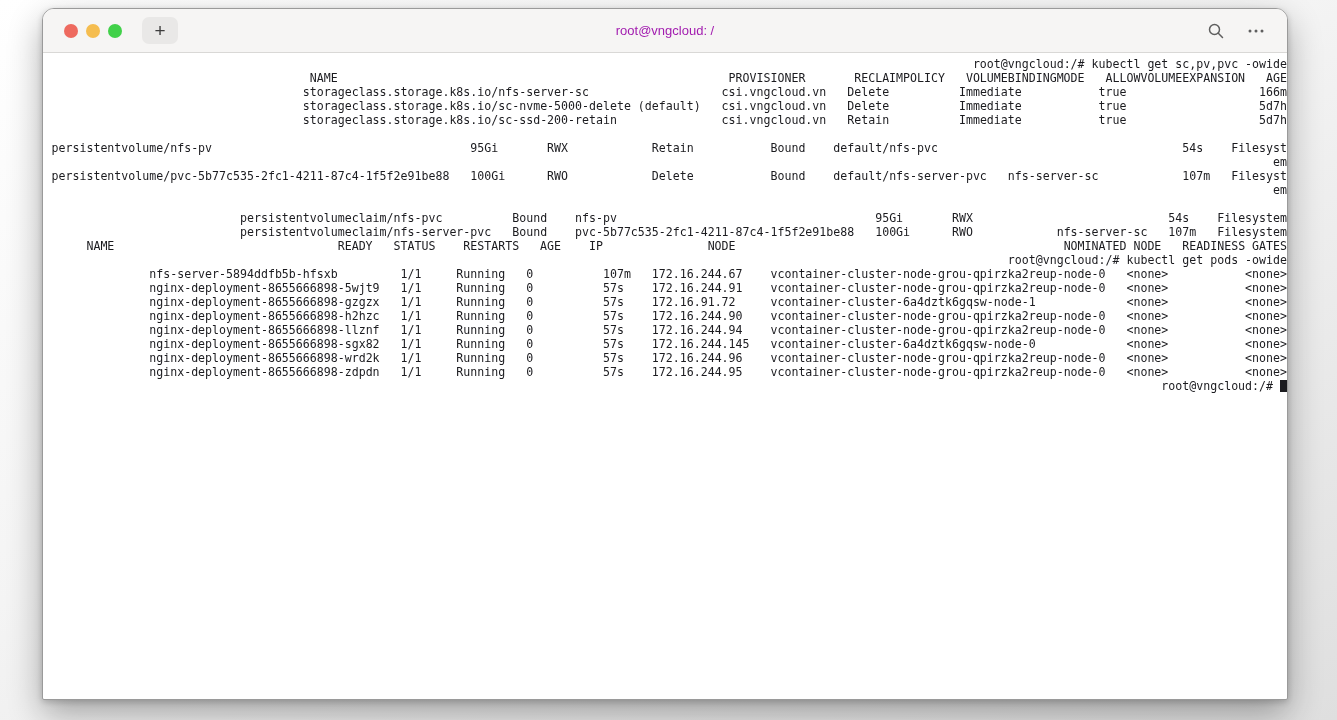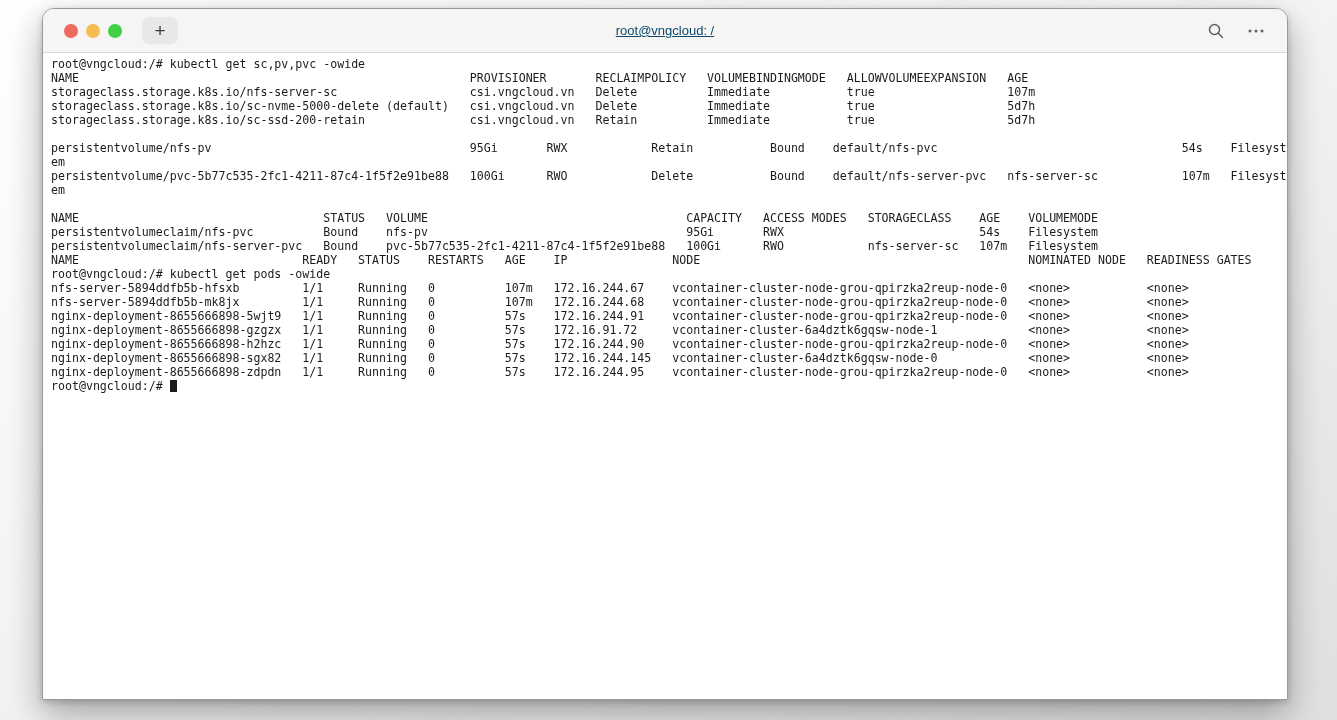--- a/index.html
+++ b/index.html
@@ -25,31 +25,31 @@
   .light.close{background:#ee6a5f;}
   .light.min{background:#f5bd4f;}
   .light.max{background:#41d149;}
   .new-tab{
     margin-left:20px;width:36px;height:27px;border:none;border-radius:7px;
     background:#e9e8e7;color:#3d3d3d;font-size:19px;line-height:25px;
     font-family:"Liberation Sans",sans-serif;cursor:pointer;padding:0;
   }
   .title{
     position:absolute;left:0;right:0;text-align:center;
-    color:#0c4a6e;font-size:13px;pointer-events:none;text-decoration:underline;
+    color:#a21caf;font-size:13px;pointer-events:none;
   }
   .tb-right{position:absolute;right:22px;display:flex;align-items:center;gap:22px;}
   .tb-icon{width:18px;height:18px;display:inline-block;cursor:pointer;}
   .terminal{
     background:#ffffff;color:#1b1b1f;
     font-family:"DejaVu Sans Mono","Liberation Mono",monospace;
     font-size:11.6px;line-height:14px;
     padding:4px 0 0 8px;
   }
-  .line{white-space:pre;min-height:14px;}
+  .line{white-space:pre;min-height:14px;text-align:right;}
   .cursor{
     display:inline-block;width:7px;height:12px;background:#1b1b1f;
     vertical-align:text-bottom;margin-bottom:1px;
   }
 </style>
 </head>
 <body>
 
 <div class="window">
   <div class="titlebar">
@@ -75,37 +75,37 @@
           <circle cx="9" cy="9" r="1.5" fill="#5f5f5f"></circle>
           <circle cx="15" cy="9" r="1.5" fill="#5f5f5f"></circle>
         </svg>
       </span>
     </div>
   </div>
   <div class="terminal">
     <div>
         <div class="line">root@vngcloud:/# kubectl get sc,pv,pvc -owide</div>
         <div class="line">NAME                                                        PROVISIONER       RECLAIMPOLICY   VOLUMEBINDINGMODE   ALLOWVOLUMEEXPANSION   AGE</div>
-        <div class="line">storageclass.storage.k8s.io/nfs-server-sc                   csi.vngcloud.vn   Delete          Immediate           true                   107m</div>
+        <div class="line">storageclass.storage.k8s.io/nfs-server-sc                   csi.vngcloud.vn   Delete          Immediate           true                   166m</div>
         <div class="line">storageclass.storage.k8s.io/sc-nvme-5000-delete (default)   csi.vngcloud.vn   Delete          Immediate           true                   5d7h</div>
         <div class="line">storageclass.storage.k8s.io/sc-ssd-200-retain               csi.vngcloud.vn   Retain          Immediate           true                   5d7h</div>
         <div class="line"></div>
         <div class="line">persistentvolume/nfs-pv                                     95Gi       RWX            Retain           Bound    default/nfs-pvc                                   54s    Filesyst</div>
         <div class="line">em</div>
         <div class="line">persistentvolume/pvc-5b77c535-2fc1-4211-87c4-1f5f2e91be88   100Gi      RWO            Delete           Bound    default/nfs-server-pvc   nfs-server-sc            107m   Filesyst</div>
         <div class="line">em</div>
         <div class="line"></div>
-        <div class="line">NAME                                   STATUS   VOLUME                                     CAPACITY   ACCESS MODES   STORAGECLASS    AGE    VOLUMEMODE</div>
         <div class="line">persistentvolumeclaim/nfs-pvc          Bound    nfs-pv                                     95Gi       RWX                            54s    Filesystem</div>
         <div class="line">persistentvolumeclaim/nfs-server-pvc   Bound    pvc-5b77c535-2fc1-4211-87c4-1f5f2e91be88   100Gi      RWO            nfs-server-sc   107m   Filesystem</div>
         <div class="line">NAME                                READY   STATUS    RESTARTS   AGE    IP               NODE                                               NOMINATED NODE   READINESS GATES</div>
         <div class="line">root@vngcloud:/# kubectl get pods -owide</div>
         <div class="line">nfs-server-5894ddfb5b-hfsxb         1/1     Running   0          107m   172.16.244.67    vcontainer-cluster-node-grou-qpirzka2reup-node-0   &lt;none&gt;           &lt;none&gt;</div>
-        <div class="line">nfs-server-5894ddfb5b-mk8jx         1/1     Running   0          107m   172.16.244.68    vcontainer-cluster-node-grou-qpirzka2reup-node-0   &lt;none&gt;           &lt;none&gt;</div>
         <div class="line">nginx-deployment-8655666898-5wjt9   1/1     Running   0          57s    172.16.244.91    vcontainer-cluster-node-grou-qpirzka2reup-node-0   &lt;none&gt;           &lt;none&gt;</div>
         <div class="line">nginx-deployment-8655666898-gzgzx   1/1     Running   0          57s    172.16.91.72     vcontainer-cluster-6a4dztk6gqsw-node-1             &lt;none&gt;           &lt;none&gt;</div>
         <div class="line">nginx-deployment-8655666898-h2hzc   1/1     Running   0          57s    172.16.244.90    vcontainer-cluster-node-grou-qpirzka2reup-node-0   &lt;none&gt;           &lt;none&gt;</div>
+        <div class="line">nginx-deployment-8655666898-llznf   1/1     Running   0          57s    172.16.244.94    vcontainer-cluster-node-grou-qpirzka2reup-node-0   &lt;none&gt;           &lt;none&gt;</div>
         <div class="line">nginx-deployment-8655666898-sgx82   1/1     Running   0          57s    172.16.244.145   vcontainer-cluster-6a4dztk6gqsw-node-0             &lt;none&gt;           &lt;none&gt;</div>
+        <div class="line">nginx-deployment-8655666898-wrd2k   1/1     Running   0          57s    172.16.244.96    vcontainer-cluster-node-grou-qpirzka2reup-node-0   &lt;none&gt;           &lt;none&gt;</div>
         <div class="line">nginx-deployment-8655666898-zdpdn   1/1     Running   0          57s    172.16.244.95    vcontainer-cluster-node-grou-qpirzka2reup-node-0   &lt;none&gt;           &lt;none&gt;</div>
       </div>
     <div class="line"><span>root@vngcloud:/# </span><span class="cursor"></span></div>
   </div>
 </div>
 
 </body></html>

